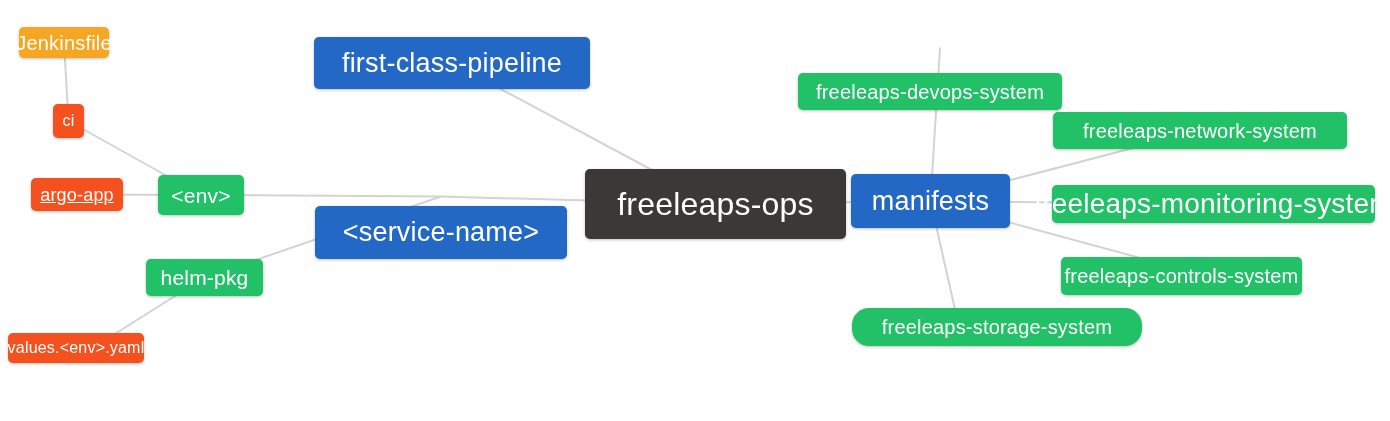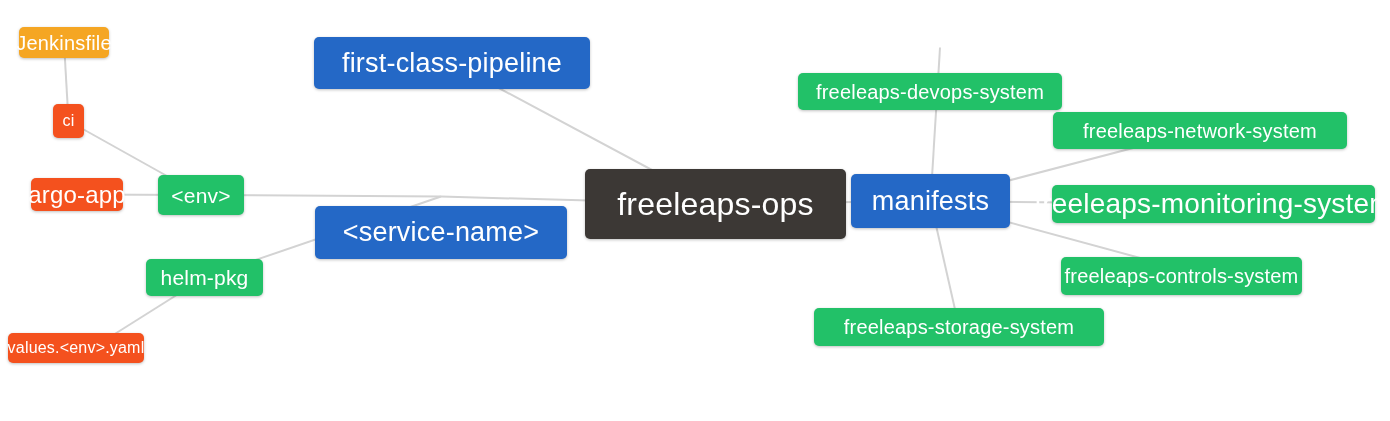--- a/index.html
+++ b/index.html
@@ -59,21 +59,21 @@
       <line x1="930.5" y1="201" x2="1206.5" y2="276" stroke="#d3d3d3" stroke-width="2"></line>
       <line x1="930.5" y1="201" x2="959" y2="327" stroke="#d3d3d3" stroke-width="2"></line>
     </svg>
 <div class="node" style="left: 19px; top: 27px; width: 90px; height: 31px; background: rgb(245, 166, 35);">
       <span style="font-size: 20px;">Jenkinsfile</span>
     </div>
     <div class="node" style="left: 53px; top: 104px; width: 31px; height: 34px; background: rgb(244, 81, 30);">
       <span style="font-size: 16px;">ci</span>
     </div>
     <div class="node" style="left: 31px; top: 178px; width: 92px; height: 33px; background: rgb(244, 81, 30);">
-      <span style="font-size: 24px;">argo-app</span>
+      <span style="font-size: 18px; text-decoration: underline;">argo-app</span>
     </div>
     <div class="node" style="left: 158px; top: 175px; width: 86px; height: 40px; background: rgb(34, 193, 104);">
       <span style="font-size: 21px;">&lt;env&gt;</span>
     </div>
     <div class="node" style="left: 314px; top: 37px; width: 276px; height: 52px; background: rgb(36, 104, 198);">
       <span style="font-size: 27px;">first-class-pipeline</span>
     </div>
     <div class="node" style="left: 315px; top: 170px; width: 252px; height: 53px; background: rgb(36, 104, 198); margin-top: 36px;">
       <span style="font-size: 27px;">&lt;service-name&gt;</span>
     </div>
@@ -94,16 +94,16 @@
     </div>
     <div class="node" style="left: 1053px; top: 112px; width: 294px; height: 37px; background: rgb(34, 193, 104);">
       <span style="font-size: 20px;">freeleaps-network-system</span>
     </div>
     <div class="node" style="left: 1052px; top: 185px; width: 323px; height: 38px; background: rgb(34, 193, 104);">
       <span style="font-size: 28px;">freeleaps-monitoring-system</span>
     </div>
     <div class="node" style="left: 1061px; top: 257px; width: 241px; height: 38px; background: rgb(34, 193, 104);">
       <span style="font-size: 20px;">freeleaps-controls-system</span>
     </div>
-    <div class="node" style="left: 814px; top: 308px; width: 290px; height: 38px; background: rgb(34, 193, 104);">
+    <div class="node" style="left: 852px; top: 308px; width: 290px; height: 38px; background: rgb(34, 193, 104); border-radius: 17px;">
       <span style="font-size: 20px;">freeleaps-storage-system</span>
     </div>
   </div>
 
 </body></html>

